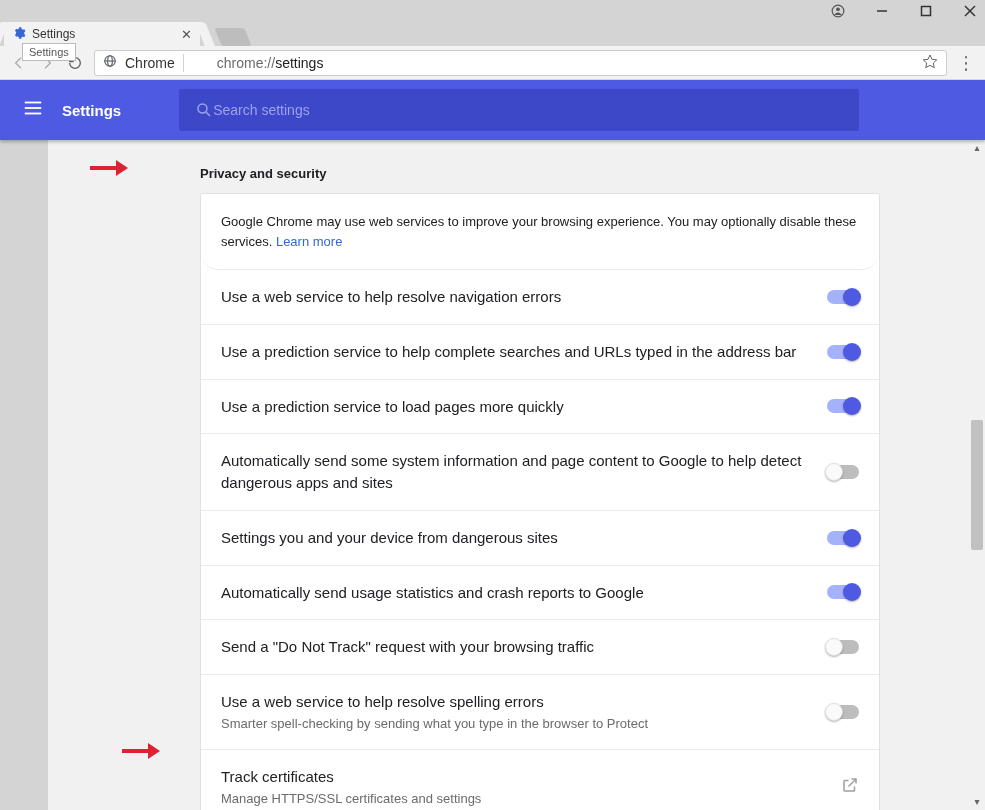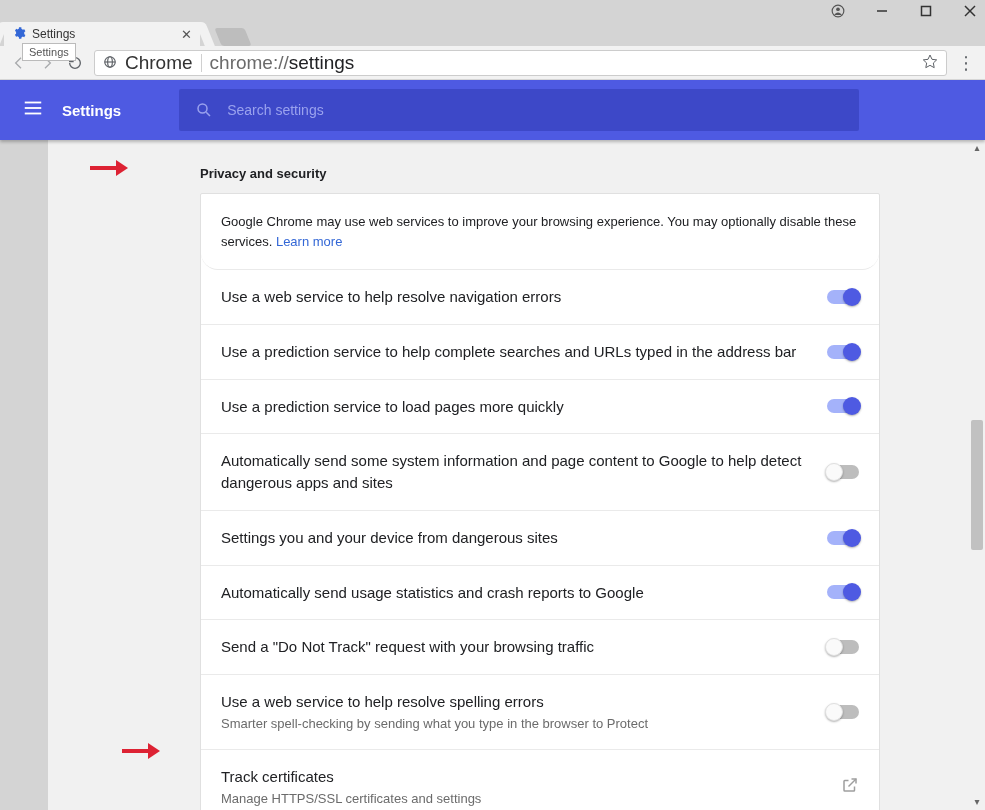--- a/index.html
+++ b/index.html
@@ -18,35 +18,35 @@
     .tab .gear-icon svg { width:14px; height:14px; fill:#3367d6; }
     .tab .close-x { margin-left:auto; color:#555; font-size:13px; line-height:1; }
     .tooltip { position:absolute; top:43px; left:22px; background:#fff; border:1px solid #bbb; font-size:11px; padding:2px 6px; color:#555; z-index:50; }
     .newtab { width:30px; height:18px; background:#bdbdbd; margin-left:18px; border-radius:3px; transform: skewX(22deg); }
 
     
     .toolbar { height: 34px; background: #f2f2f2; display:flex; align-items:center; padding: 0 10px; gap:10px; border-bottom:1px solid #d9d9d9; }
     .nav-arrow { width:18px; height:18px; display:flex; align-items:center; justify-content:center; color:#5f6368; }
     .nav-arrow.disabled { opacity:.5; }
     .nav-arrow svg { width:16px; height:16px; stroke:#5f6368; stroke-width:2; fill:none; }
-    .omnibox { flex:1; height:26px; background:#fff; border:1px solid #ccc; border-radius:3px; display:flex; align-items:center; padding:0 8px; gap:8px; font-size:19px; color:#333; }
+    .omnibox { flex:1; height:26px; background:#fff; border:1px solid #ccc; border-radius:3px; display:flex; align-items:center; padding:0 8px; gap:8px; font-size:14px; color:#333; }
     .omnibox .globe svg { width:14px; height:14px; fill:#5f6368; }
     .omnibox .chrome-label { color:#333; }
     .omnibox .sep { width:1px; height:18px; background:#d0d0d0; }
-    .omnibox .url .dim { color:#6b6b6b; }
+    .omnibox .url .dim { color:#6b6b6b;margin-left:25px; }
     .omnibox .url .bold { color:#202124; }
     .omnibox .star { margin-left:auto; }
     .omnibox .star svg { width:16px; height:16px; fill:none; stroke:#5f6368; stroke-width:1.5; }
     .menu3 { width:18px; color:#5f6368; font-size:18px; text-align:center; }
 
     
     .settings-header { height: 60px; background:#4e5ae2; display:flex; align-items:center; padding:0 22px; gap:18px; box-shadow: 0 2px 3px rgba(0,0,0,.25); position:relative; z-index:2; }
     .hamburger svg { width:22px; height:22px; stroke:#fff; stroke-width:2; }
     .settings-title { color:#fff; font-size:15px; font-weight:600; }
-    .search-wrap { margin-left:40px; flex:0 0 680px; height:42px; background:#3d48c8; border-radius:2px; display:flex; align-items:center; padding:0 16px; gap:14px; }
+    .search-wrap { margin-left:40px; flex:0 0 680px; height:42px; background:#3d48c8; border-radius:2px; display:flex; align-items:center; padding:0 16px; }
     .search-wrap svg { width:18px; height:18px; stroke:#9aa2ee; stroke-width:2; fill:none; }
     .search-wrap input { flex:1; background:transparent; border:none; outline:none; color:#c4c9f3; font-size:14px; }
     .search-wrap input::placeholder { color:#9aa2ee; }
 
     
     .content-scroll { position:absolute; top:140px; bottom:0; left:0; right:16px; overflow:hidden; background:#f1f1f1;margin-left:48px; }
     .section-title { font-size:13px; font-weight:600; color:#202124; margin:26px 0 12px 152px; }
     .card { width:680px; margin-left:152px; background:#fff; border:1px solid #e0e0e0; border-radius:2px; }
     .card .intro { padding:18px 20px; font-size:13px; color:#202124; line-height:1.5; border-bottom:1px solid #eaeaea;border-radius:17px; }
     .card .intro a { color:#3367d6; text-decoration:none; }

